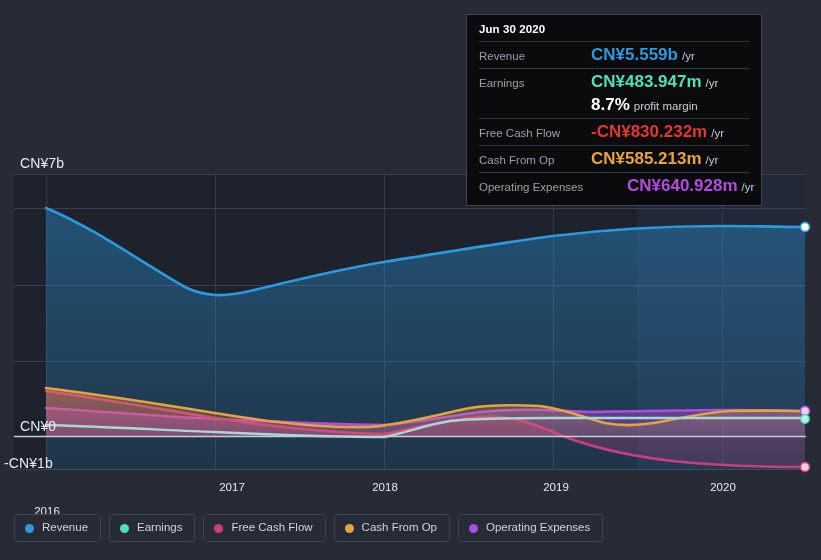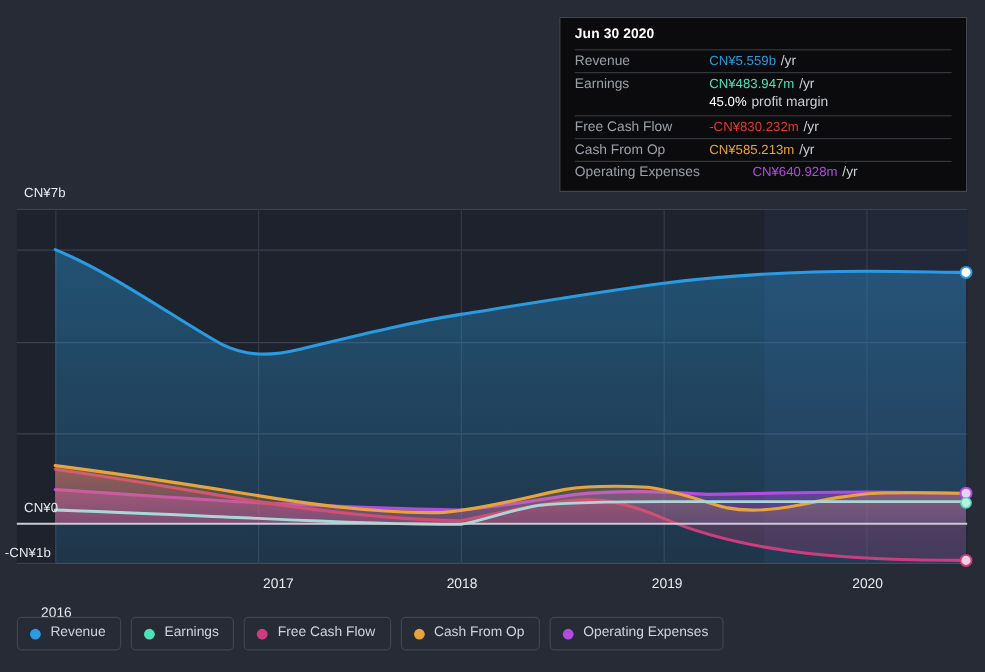--- a/index.html
+++ b/index.html
@@ -12,21 +12,21 @@
   }
 
   
   #chart-wrap { position:absolute; left:0; top:0; width:821px; height:505px; }
   #plot-svg { position:absolute; left:0; top:0; }
 
   
   .y-label {
     position:absolute;
     color:#e7eaef;
-    font-size:11px;
+    font-size:14px;
     letter-spacing:.1px;
     white-space:nowrap;
     z-index:6;
   }
   .y-label.l0 { left:20px; top:155px; }
   .y-label.l1 { left:20px; top:418px; }
   .y-label.l2 { left:4px; top:455px; }
 
   .x-label {
     position:absolute;
@@ -66,21 +66,21 @@
     color:#cfd4de;
     font-size:11.5px;
     white-space:nowrap;
     line-height:1;
   }
 
   
   #tooltip {
     position:absolute;
     left:466px; top:14px;
-    width:340px;
+    width:296px;
     background:#0b0b0d;
     border:1px solid #41464f;
     padding:8px 12px 6px 12px;
     z-index:20;
   }
   #tt-title {
     color:#ffffff;
     font-size:11.5px;
     font-weight:bold;
     padding-bottom:6px;
@@ -95,22 +95,22 @@
   }
   .tt-row.sub { border-top:none; padding-top:0; }
   .tt-key {
     color:#9aa0a9;
     font-size:11.5px;
     width:112px;
     flex:0 0 112px;
     white-space:nowrap;
   }
   .tt-val {
-    font-size:11px;
-    font-weight:normal;
+    font-size:17px;
+    font-weight:bold;
     white-space:nowrap;
   }
   .tt-unit {
     color:#c9ced6;
     font-size:11.5px;
     font-weight:normal;
     margin-left:4px;
     white-space:nowrap;
   }
 </style>
@@ -229,21 +229,21 @@
   </div>
 
   <div class="tt-row">
     <span class="tt-key">Earnings</span>
     <span class="tt-val" style="color:#4fe0b8;">CN¥483.947m</span>
     <span class="tt-unit">/yr</span>
   </div>
 
   <div class="tt-row sub">
     <span class="tt-key"></span>
-    <span class="tt-val" style="color:#ffffff;">45.0%</span>
+    <span class="tt-val" style="color:#ffffff;">8.7%</span>
     <span class="tt-unit">profit margin</span>
   </div>
 
   <div class="tt-row">
     <span class="tt-key">Free Cash Flow</span>
     <span class="tt-val" style="color:#e0392e;">-CN¥830.232m</span>
     <span class="tt-unit">/yr</span>
   </div>
 
   <div class="tt-row">

